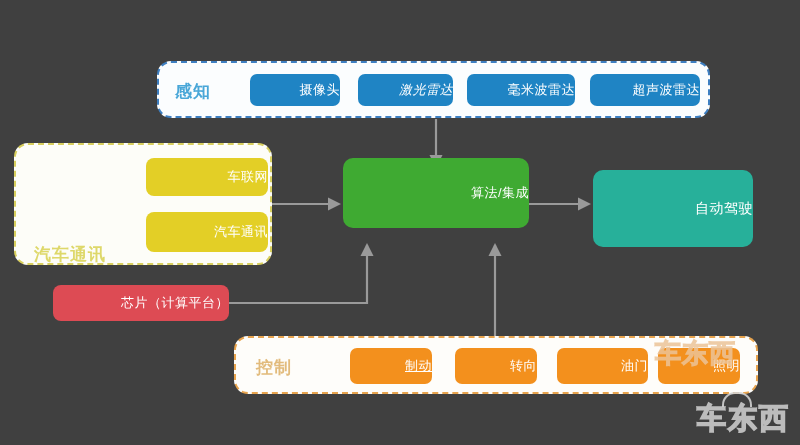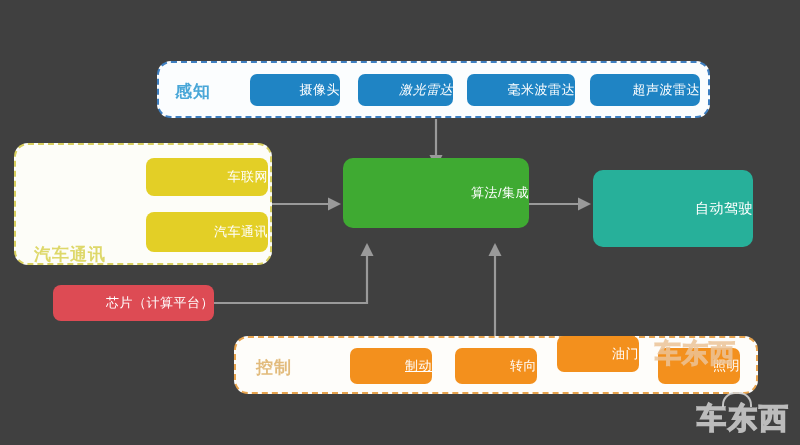--- a/index.html
+++ b/index.html
@@ -90,26 +90,26 @@
 
   
   #node-algorithm   { left: 343px; top: 158px; width: 186px; height: 70px; }
   #node-algorithm .inner { display: block; }
   #node-algorithm .line2 { font-size: 12.5px; }
 
   
   #node-autodrive   { left: 593px; top: 170px; width: 160px; height: 77px; }
 
   
-  #node-chip        { left: 53px;  top: 285px; width: 161px; height: 36px; }
+  #node-chip        { left: 53px;  top: 285px; width: 176px; height: 36px; }
 
   
   #node-brake       { left: 350px; top: 348px; width: 82px; height: 36px; text-decoration: underline; }
   #node-steer       { left: 455px; top: 348px; width: 82px; height: 36px; font-family: Liberation Serif, serif; }
-  #node-throttle    { left: 557px; top: 336px; width: 82px; height: 36px; }
+  #node-throttle    { left: 557px; top: 348px; width: 91px; height: 36px; }
   #node-light       { left: 658px; top: 348px; width: 82px; height: 36px; }
 
   
   #connectors {
     position: absolute;
     left: 0; top: 0;
     width: 800px; height: 445px;
     pointer-events: none;
   }
 

